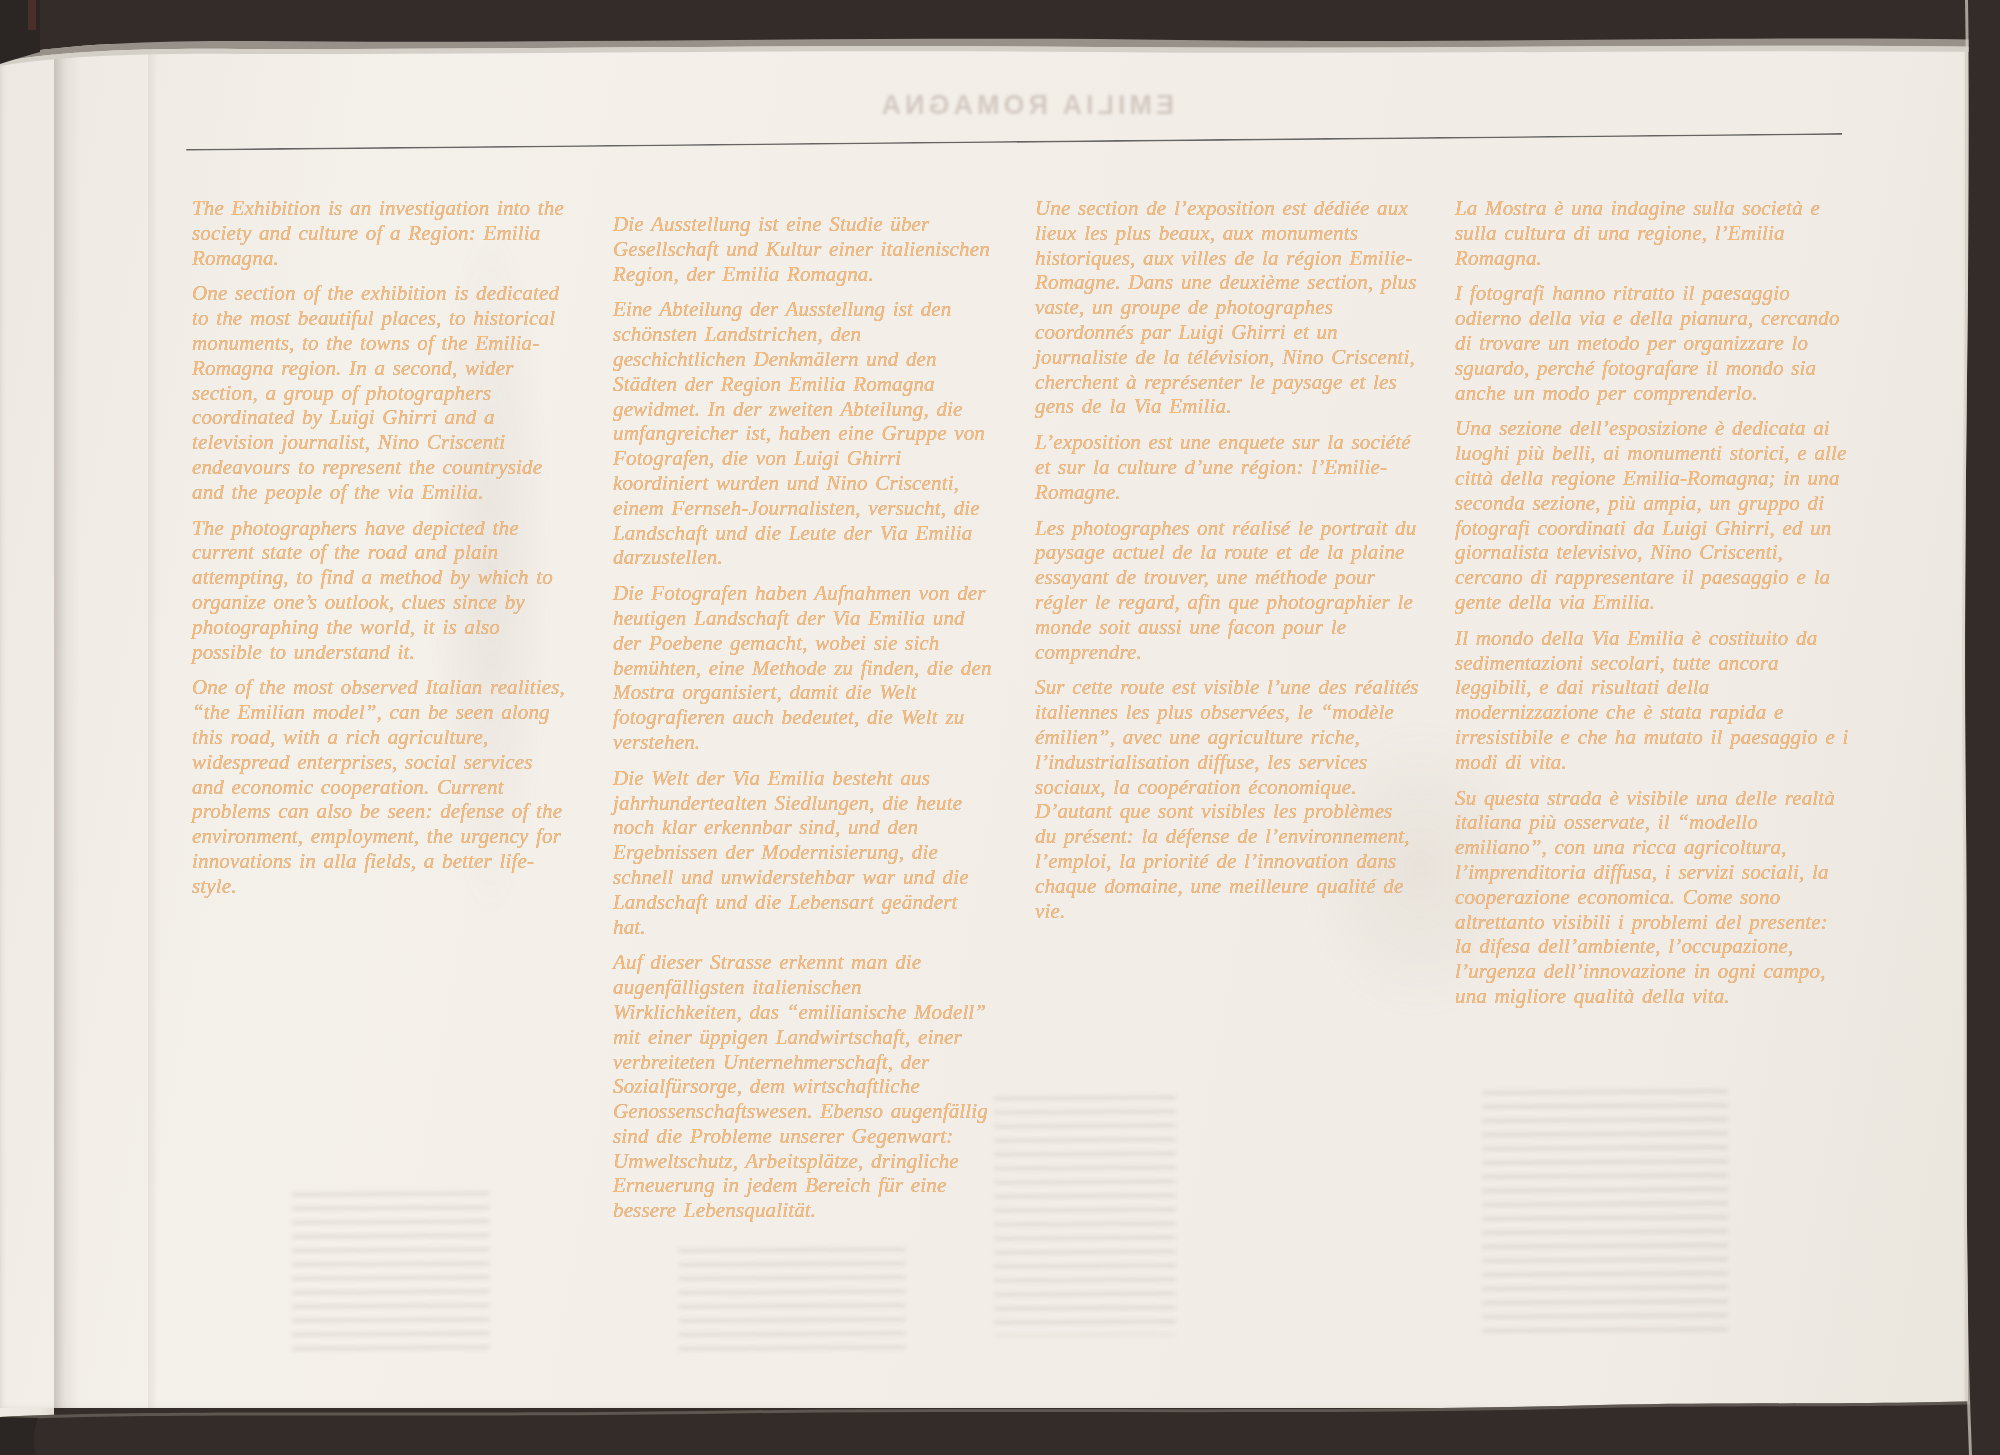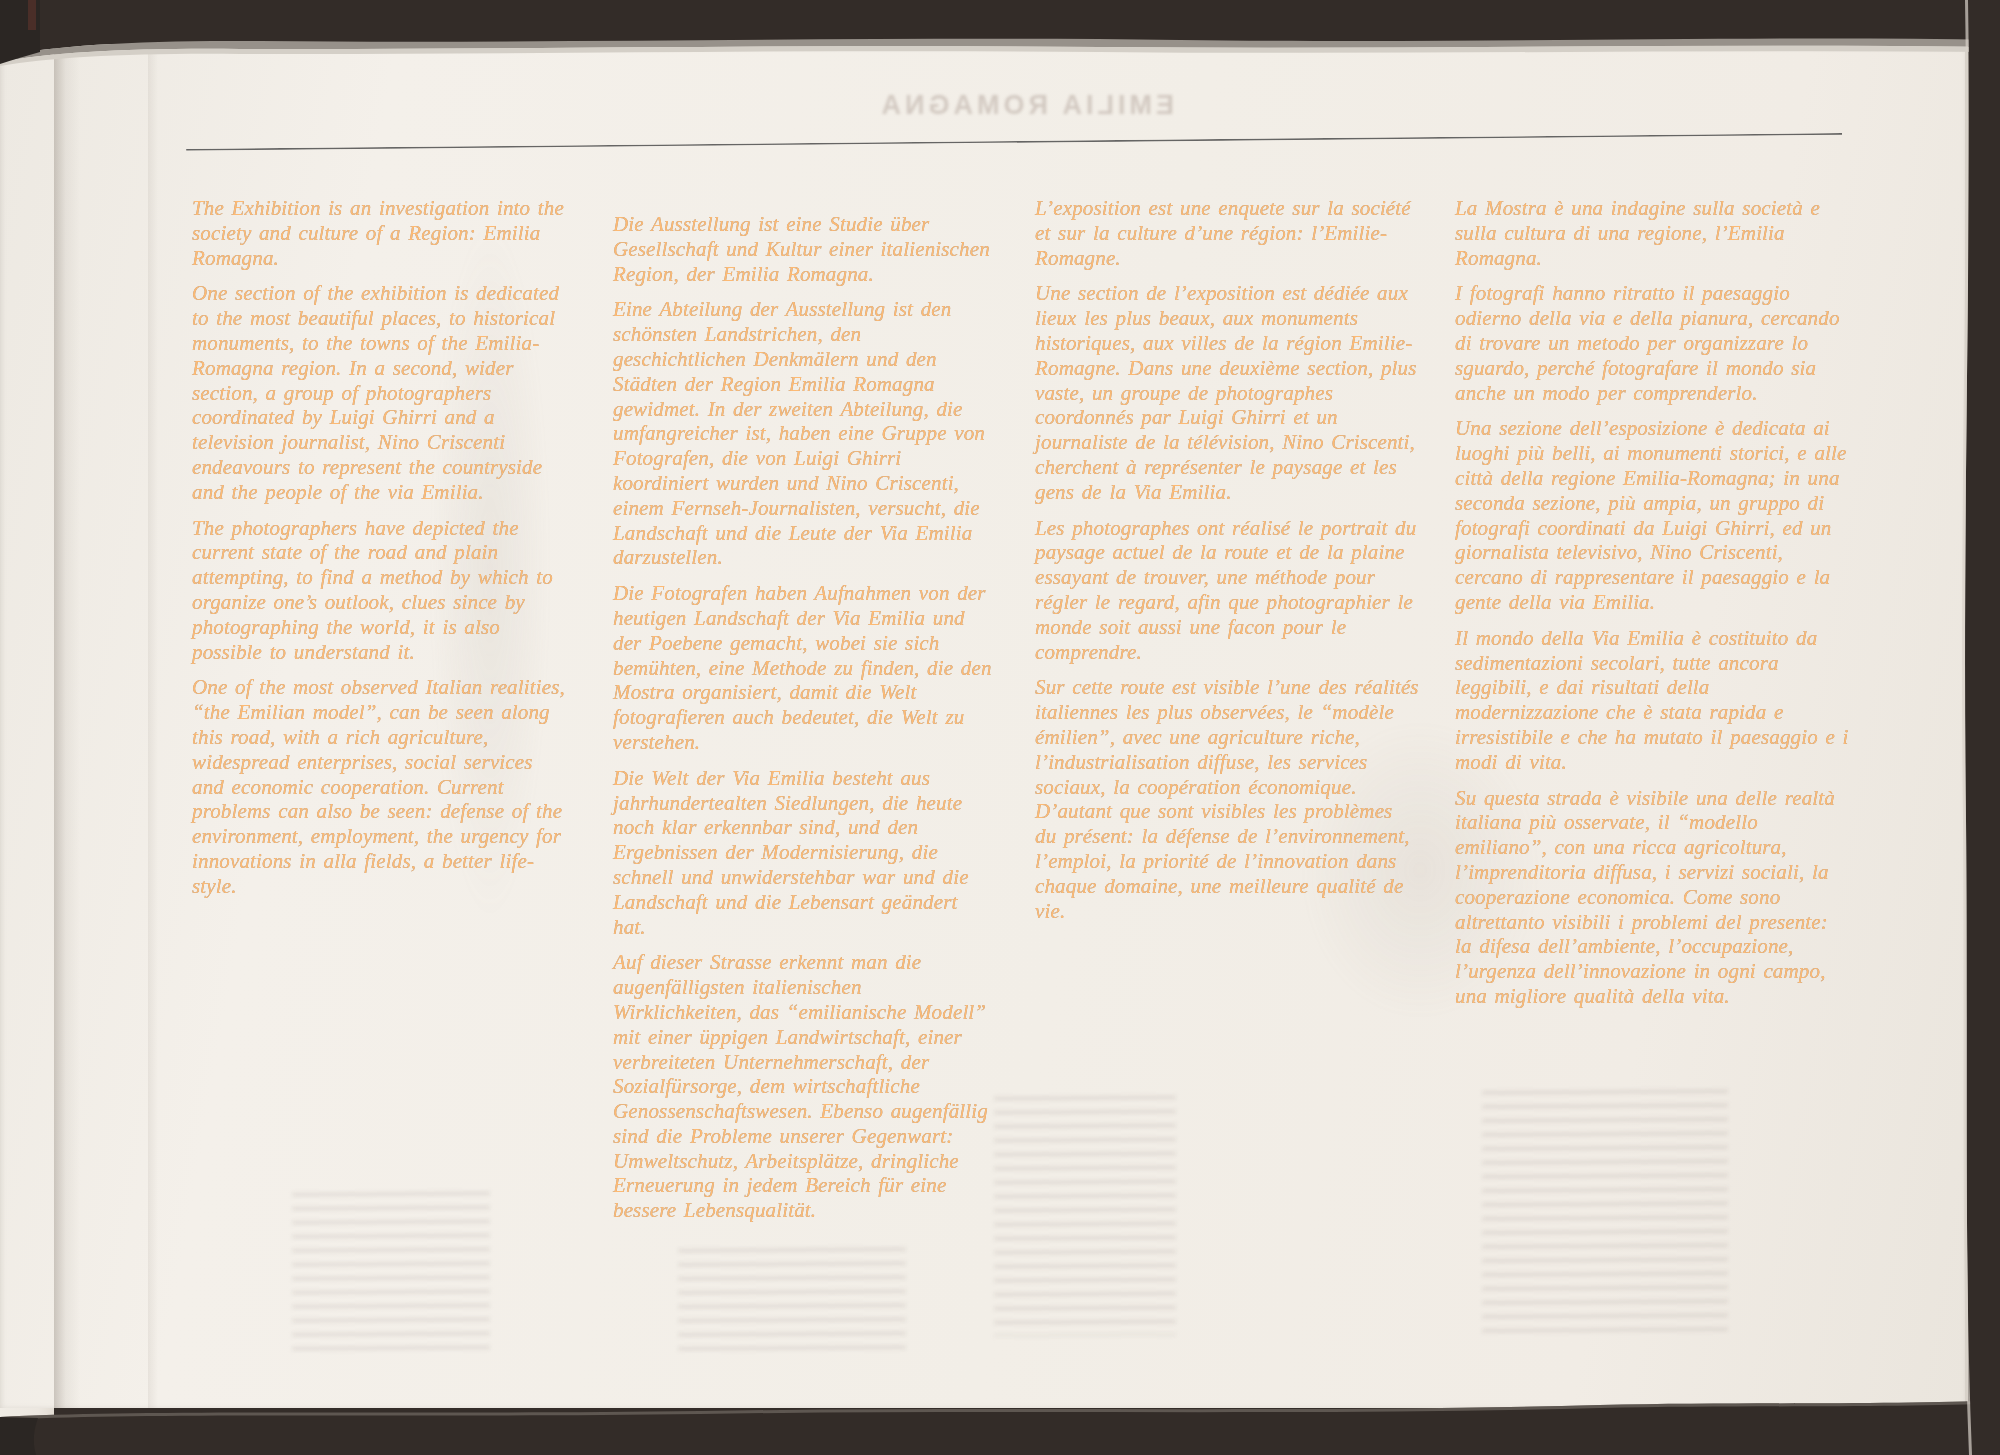--- a/index.html
+++ b/index.html
@@ -112,22 +112,22 @@
       <p>One of the most observed Italian realities, “the Emilian model”, can be seen along this road, with a rich agriculture, widespread enterprises, social services and economic cooperation. Current problems can also be seen: defense of the environment, employment, the urgency for innovations in alla fields, a better life-style.</p>
     </div>
   <div class="col col-de" id="col-1">
       <p>Die Ausstellung ist eine Studie über Gesellschaft und Kultur einer italienischen Region, der Emilia Romagna.</p>
       <p>Eine Abteilung der Ausstellung ist den schönsten Landstrichen, den geschichtlichen Denkmälern und den Städten der Region Emilia Romagna gewidmet. In der zweiten Abteilung, die umfangreicher ist, haben eine Gruppe von Fotografen, die von Luigi Ghirri koordiniert wurden und Nino Criscenti, einem Fernseh-Journalisten, versucht, die Landschaft und die Leute der Via Emilia darzustellen.</p>
       <p>Die Fotografen haben Aufnahmen von der heutigen Landschaft der Via Emilia und der Poebene gemacht, wobei sie sich bemühten, eine Methode zu finden, die den Mostra organisiert, damit die Welt fotografieren auch bedeutet, die Welt zu verstehen.</p>
       <p>Die Welt der Via Emilia besteht aus jahrhundertealten Siedlungen, die heute noch klar erkennbar sind, und den Ergebnissen der Modernisierung, die schnell und unwiderstehbar war und die Landschaft und die Lebensart geändert hat.</p>
       <p>Auf dieser Strasse erkennt man die augenfälligsten italienischen Wirklichkeiten, das “emilianische Modell” mit einer üppigen Landwirtschaft, einer verbreiteten Unternehmerschaft, der Sozialfürsorge, dem wirtschaftliche Genossenschaftswesen. Ebenso augenfällig sind die Probleme unserer Gegenwart: Umweltschutz, Arbeitsplätze, dringliche Erneuerung in jedem Bereich für eine bessere Lebensqualität.</p>
     </div>
   <div class="col col-fr" id="col-2">
+      <p>Une section de l’exposition est dédiée aux lieux les plus beaux, aux monuments historiques, aux villes de la région Emilie-Romagne. Dans une deuxième section, plus vaste, un groupe de photographes coordonnés par Luigi Ghirri et un journaliste de la télévision, Nino Criscenti, cherchent à représenter le paysage et les gens de la Via Emilia.</p>
       <p>L’exposition est une enquete sur la société et sur la culture d’une région: l’Emilie-Romagne.</p>
-      <p>Une section de l’exposition est dédiée aux lieux les plus beaux, aux monuments historiques, aux villes de la région Emilie-Romagne. Dans une deuxième section, plus vaste, un groupe de photographes coordonnés par Luigi Ghirri et un journaliste de la télévision, Nino Criscenti, cherchent à représenter le paysage et les gens de la Via Emilia.</p>
       <p>Les photographes ont réalisé le portrait du paysage actuel de la route et de la plaine essayant de trouver, une méthode pour régler le regard, afin que photographier le monde soit aussi une facon pour le comprendre.</p>
       <p>Sur cette route est visible l’une des réalités italiennes les plus observées, le “modèle émilien”, avec une agriculture riche, l’industrialisation diffuse, les services sociaux, la coopération économique. D’autant que sont visibles les problèmes du présent: la défense de l’environnement, l’emploi, la priorité de l’innovation dans chaque domaine, une meilleure qualité de vie.</p>
     </div>
   <div class="col col-it" id="col-3">
       <p>La Mostra è una indagine sulla società e sulla cultura di una regione, l’Emilia Romagna.</p>
       <p>I fotografi hanno ritratto il paesaggio odierno della via e della pianura, cercando di trovare un metodo per organizzare lo sguardo, perché fotografare il mondo sia anche un modo per comprenderlo.</p>
       <p>Una sezione dell’esposizione è dedicata ai luoghi più belli, ai monumenti storici, e alle città della regione Emilia-Romagna; in una seconda sezione, più ampia, un gruppo di fotografi coordinati da Luigi Ghirri, ed un giornalista televisivo, Nino Criscenti, cercano di rappresentare il paesaggio e la gente della via Emilia.</p>
       <p>Il mondo della Via Emilia è costituito da sedimentazioni secolari, tutte ancora leggibili, e dai risultati della modernizzazione che è stata rapida e irresistibile e che ha mutato il paesaggio e i modi di vita.</p>
       <p>Su questa strada è visibile una delle realtà italiana più osservate, il “modello emiliano”, con una ricca agricoltura, l’imprenditoria diffusa, i servizi sociali, la cooperazione economica. Come sono altrettanto visibili i problemi del presente: la difesa dell’ambiente, l’occupazione, l’urgenza dell’innovazione in ogni campo, una migliore qualità della vita.</p>
     </div>

